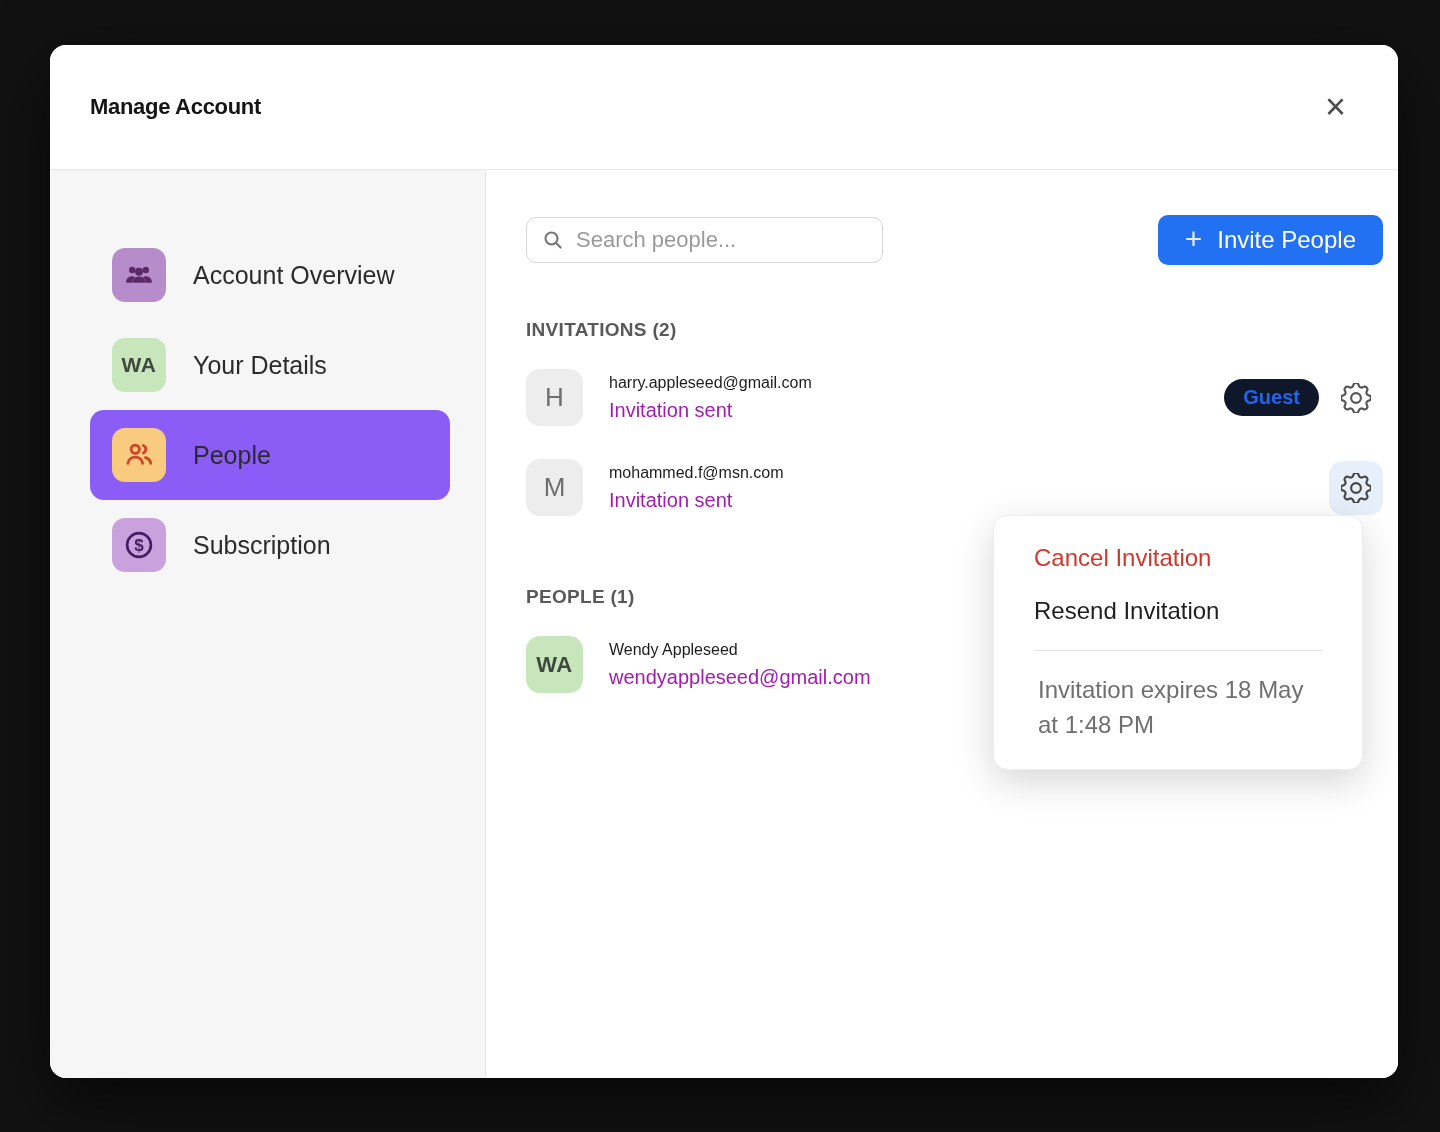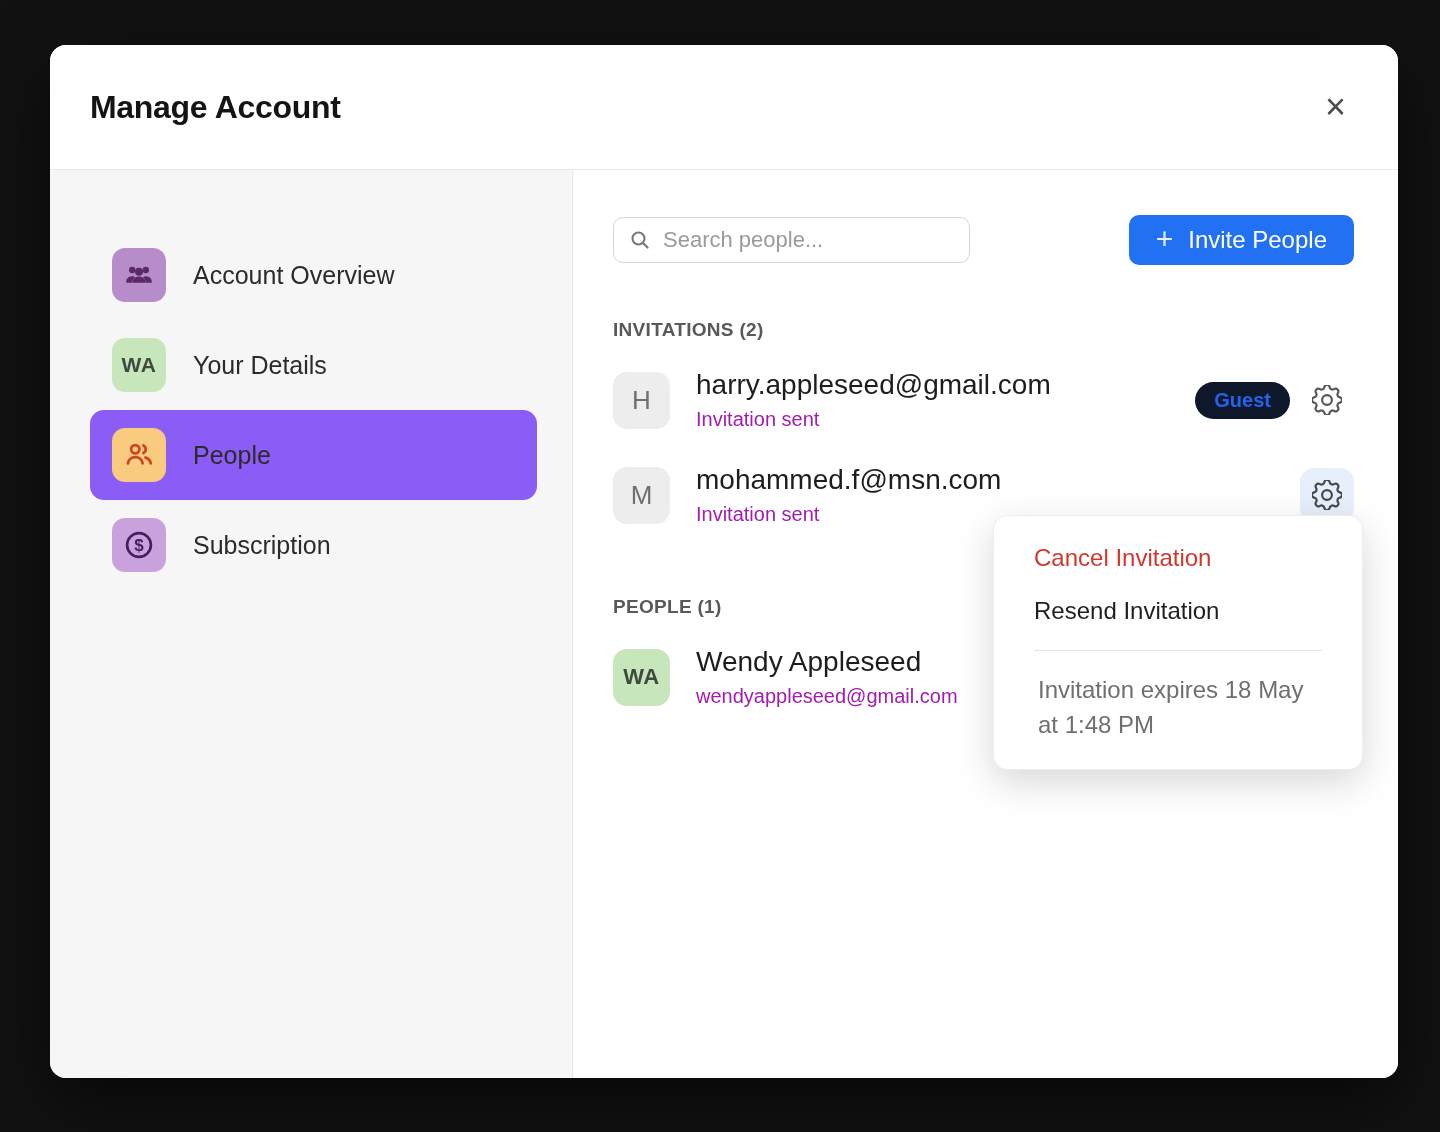--- a/index.html
+++ b/index.html
@@ -27,36 +27,36 @@
   }
   .modal-header {
     flex: none;
     height: 125px;
     display: flex; align-items: center;
     padding: 0 44px 0 40px;
     border-bottom: 1px solid #e9e9e9;
     background: #fff;
   }
   .modal-title {
-    font-size: 32px; font-weight: 700;
+    font-size: 22px; font-weight: 700;
     color: #141414; letter-spacing: -0.3px;
   }
   .close-btn {
     margin-left: auto;
     background: none; border: none; cursor: pointer;
     font-size: 36px; line-height: 1; font-weight: 300;
     color: #4c4c4c;
     padding: 4px 8px;
   }
   .modal-body { flex: 1; display: flex; min-height: 0; }
 
   
   .sidebar {
     flex: none;
-    width: 523px;
+    width: 436px;
     background: #f6f6f7;
     border-right: 1px solid #e7e7e7;
     padding-top: 60px;
   }
   .nav-item {
     height: 90px;
     margin: 0 35px 0 40px;
     border-radius: 14px;
     display: flex; align-items: center;
     padding-left: 22px;
@@ -76,21 +76,21 @@
   .tile-people   { background: #f9cb7e; }
   .tile-subscr   { background: #c9a2dd; }
   .tile-initials {
     font-size: 21px; font-weight: 600; color: #3f4a3f; letter-spacing: 0.5px;
   }
   .nav-label { font-size: 25px; color: #2b2b2b; }
 
   
   .content {
     flex: 1;
-    padding: 45px 44px 0 40px;
+    padding: 45px 15px 0 40px;
     position: relative;
     background: #fff;
   }
   .toolbar {
     display: flex; align-items: center; justify-content: space-between;
     margin-bottom: 54px;
   }
   .search-box {
     width: 357px; height: 46px;
     border: 1.5px solid #d6d6d6;
@@ -139,21 +139,21 @@
     background: #ededed;
     color: #6f6f6f; font-size: 26px;
     display: flex; align-items: center; justify-content: center;
     margin-right: 26px;
   }
   .avatar.green {
     background: #c8e6bb; color: #3f4a3f;
     font-size: 22px; font-weight: 600; letter-spacing: 0.5px;
   }
   .row-text { flex: 1; min-width: 0; }
-  .row-primary { font-size: 28px; color: #1d1d1d; margin-bottom: 7px; }
+  .row-primary { font-size: 16px; color: #1d1d1d; margin-bottom: 7px; }
   .row-secondary { font-size: 20px; color: #a21caf; }
   .badge {
     flex: none;
     background: #0f172a; color: #2364ec;
     font-size: 20px; font-weight: 600;
     padding: 7px 19px;
     border-radius: 19px;
     margin-right: 10px;
   }
   .gear-btn {

